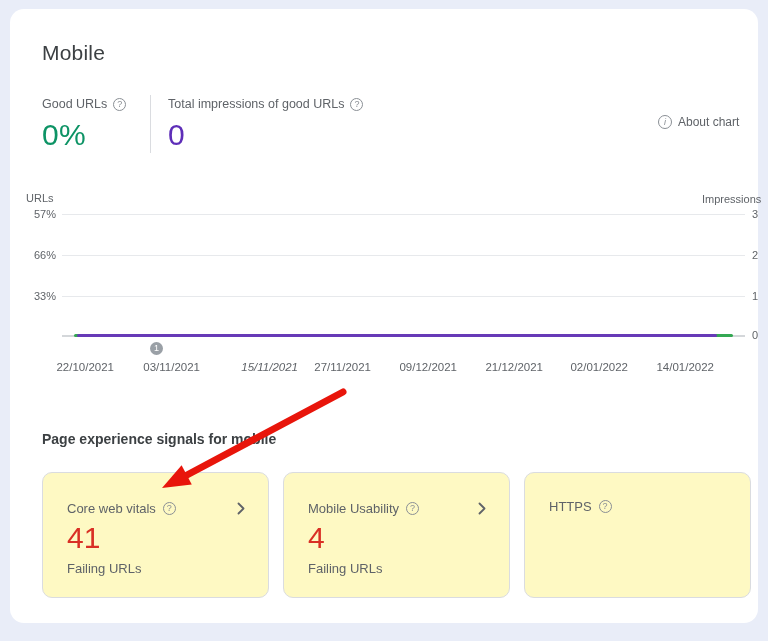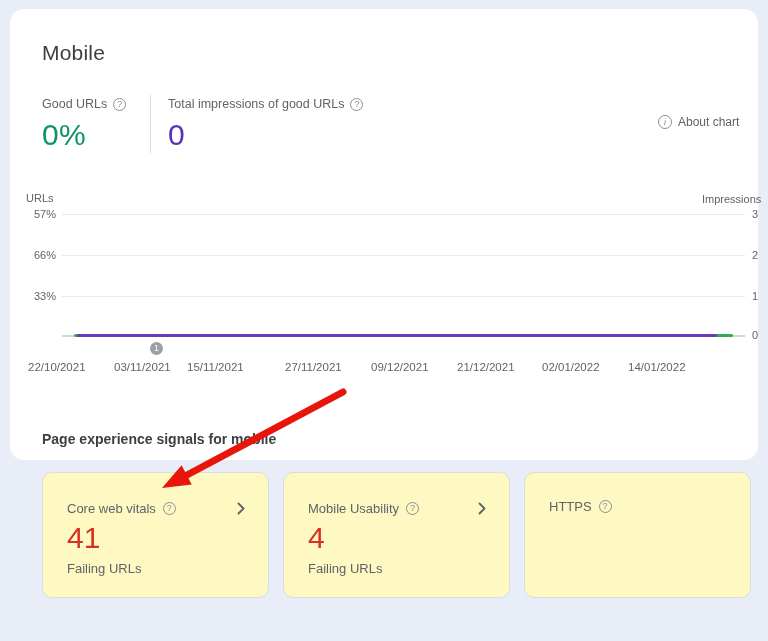--- a/index.html
+++ b/index.html
@@ -6,21 +6,21 @@
   html, body { width: 768px; height: 641px; }
   body {
     font-family: "Liberation Sans", sans-serif;
     background: #e9edf8;
     position: relative;
     overflow: hidden;
   }
   .main-card {
     position: absolute;
     left: 10px; top: 9px;
-    width: 748px; height: 451px;
+    width: 748px; height: 614px;
     background: #ffffff;
     border-radius: 14px;
   }
   .page-title {
     position: absolute;
     left: 32px; top: 32px;
     font-size: 21px;
     color: #3c4043;
     letter-spacing: .2px;
   }
@@ -93,21 +93,21 @@
     background: #9aa0a6;
     color: #ffffff;
     font-size: 9px; line-height: 13px;
     text-align: center;
     cursor: pointer;
   }
   .xtick {
     position: absolute;
     top: 352px;
     width: 86px; margin-left: -43px;
-    text-align: left;
+    text-align: right;
     font-size: 11.5px; color: #5f6368;
   }
   
   .signals-heading {
     position: absolute;
     left: 32px; top: 422px;
     font-size: 14px; font-weight: bold;
     color: #3c4043;
   }
   .signal-card {
@@ -203,21 +203,21 @@
   <div class="gridline" style="top:246px;"></div>
   <div class="gridline" style="top:287px;"></div>
   <div class="zero-line"></div>
   <div class="series-green"></div>
   <div class="series-purple"></div>
 
   <div class="point-marker">1</div>
 
   <div class="xtick" style="left:61px;">22/10/2021</div>
   <div class="xtick" style="left:147px;">03/11/2021</div>
-  <div class="xtick" style="left:220px;">15/11/2021</div>
+  <div class="xtick" style="left:245px;font-style:italic;">15/11/2021</div>
   <div class="xtick" style="left:318px;">27/11/2021</div>
   <div class="xtick" style="left:404px;">09/12/2021</div>
   <div class="xtick" style="left:490px;">21/12/2021</div>
   <div class="xtick" style="left:575px;">02/01/2022</div>
   <div class="xtick" style="left:661px;">14/01/2022</div>
 
   <div class="signals-heading">Page experience signals for mobile</div>
 
   <div class="signal-card card-1">
     <div class="card-title-row">

